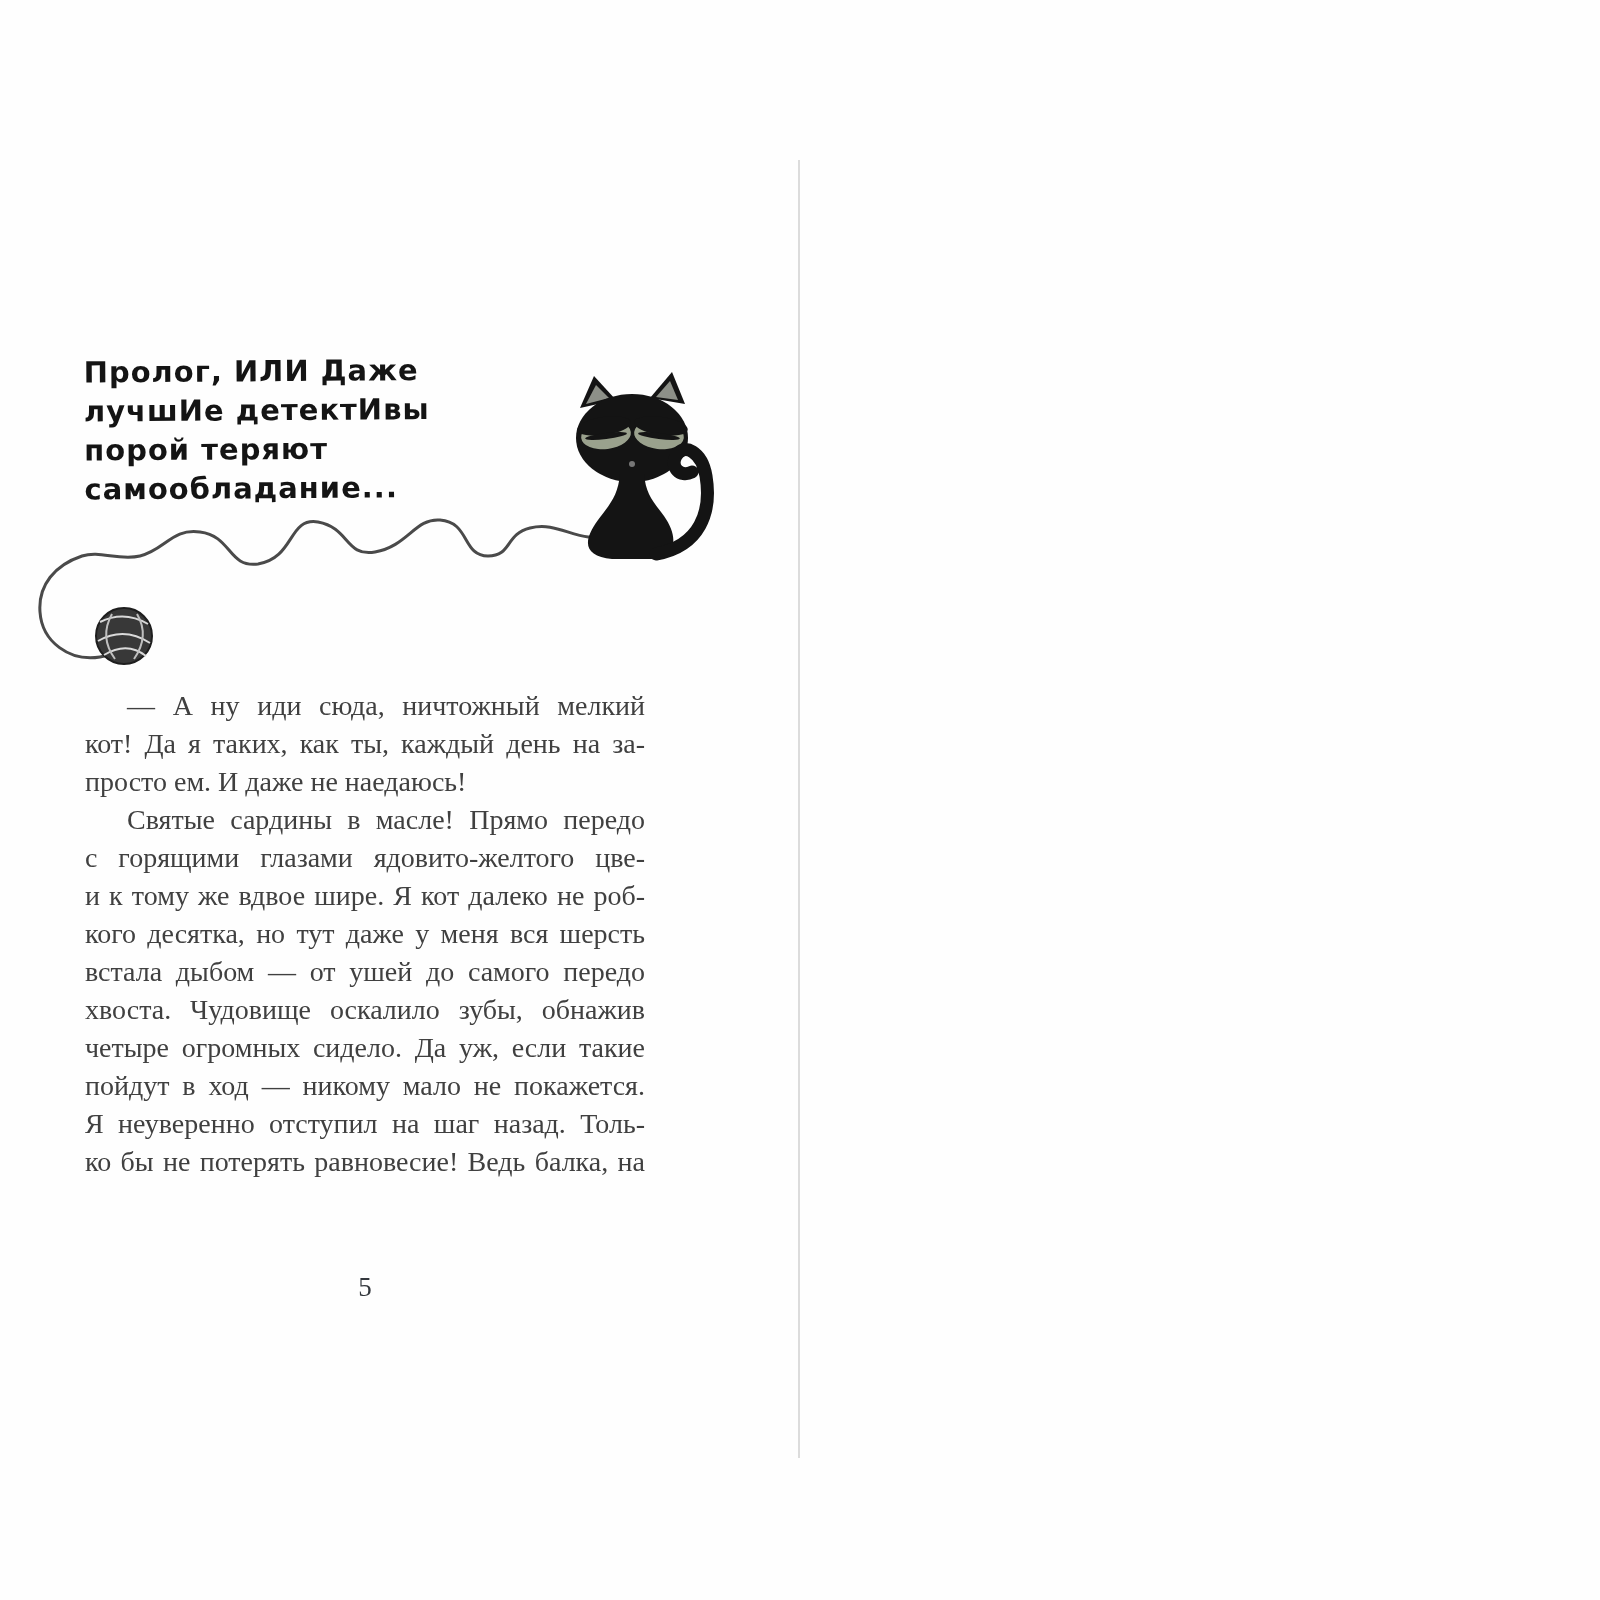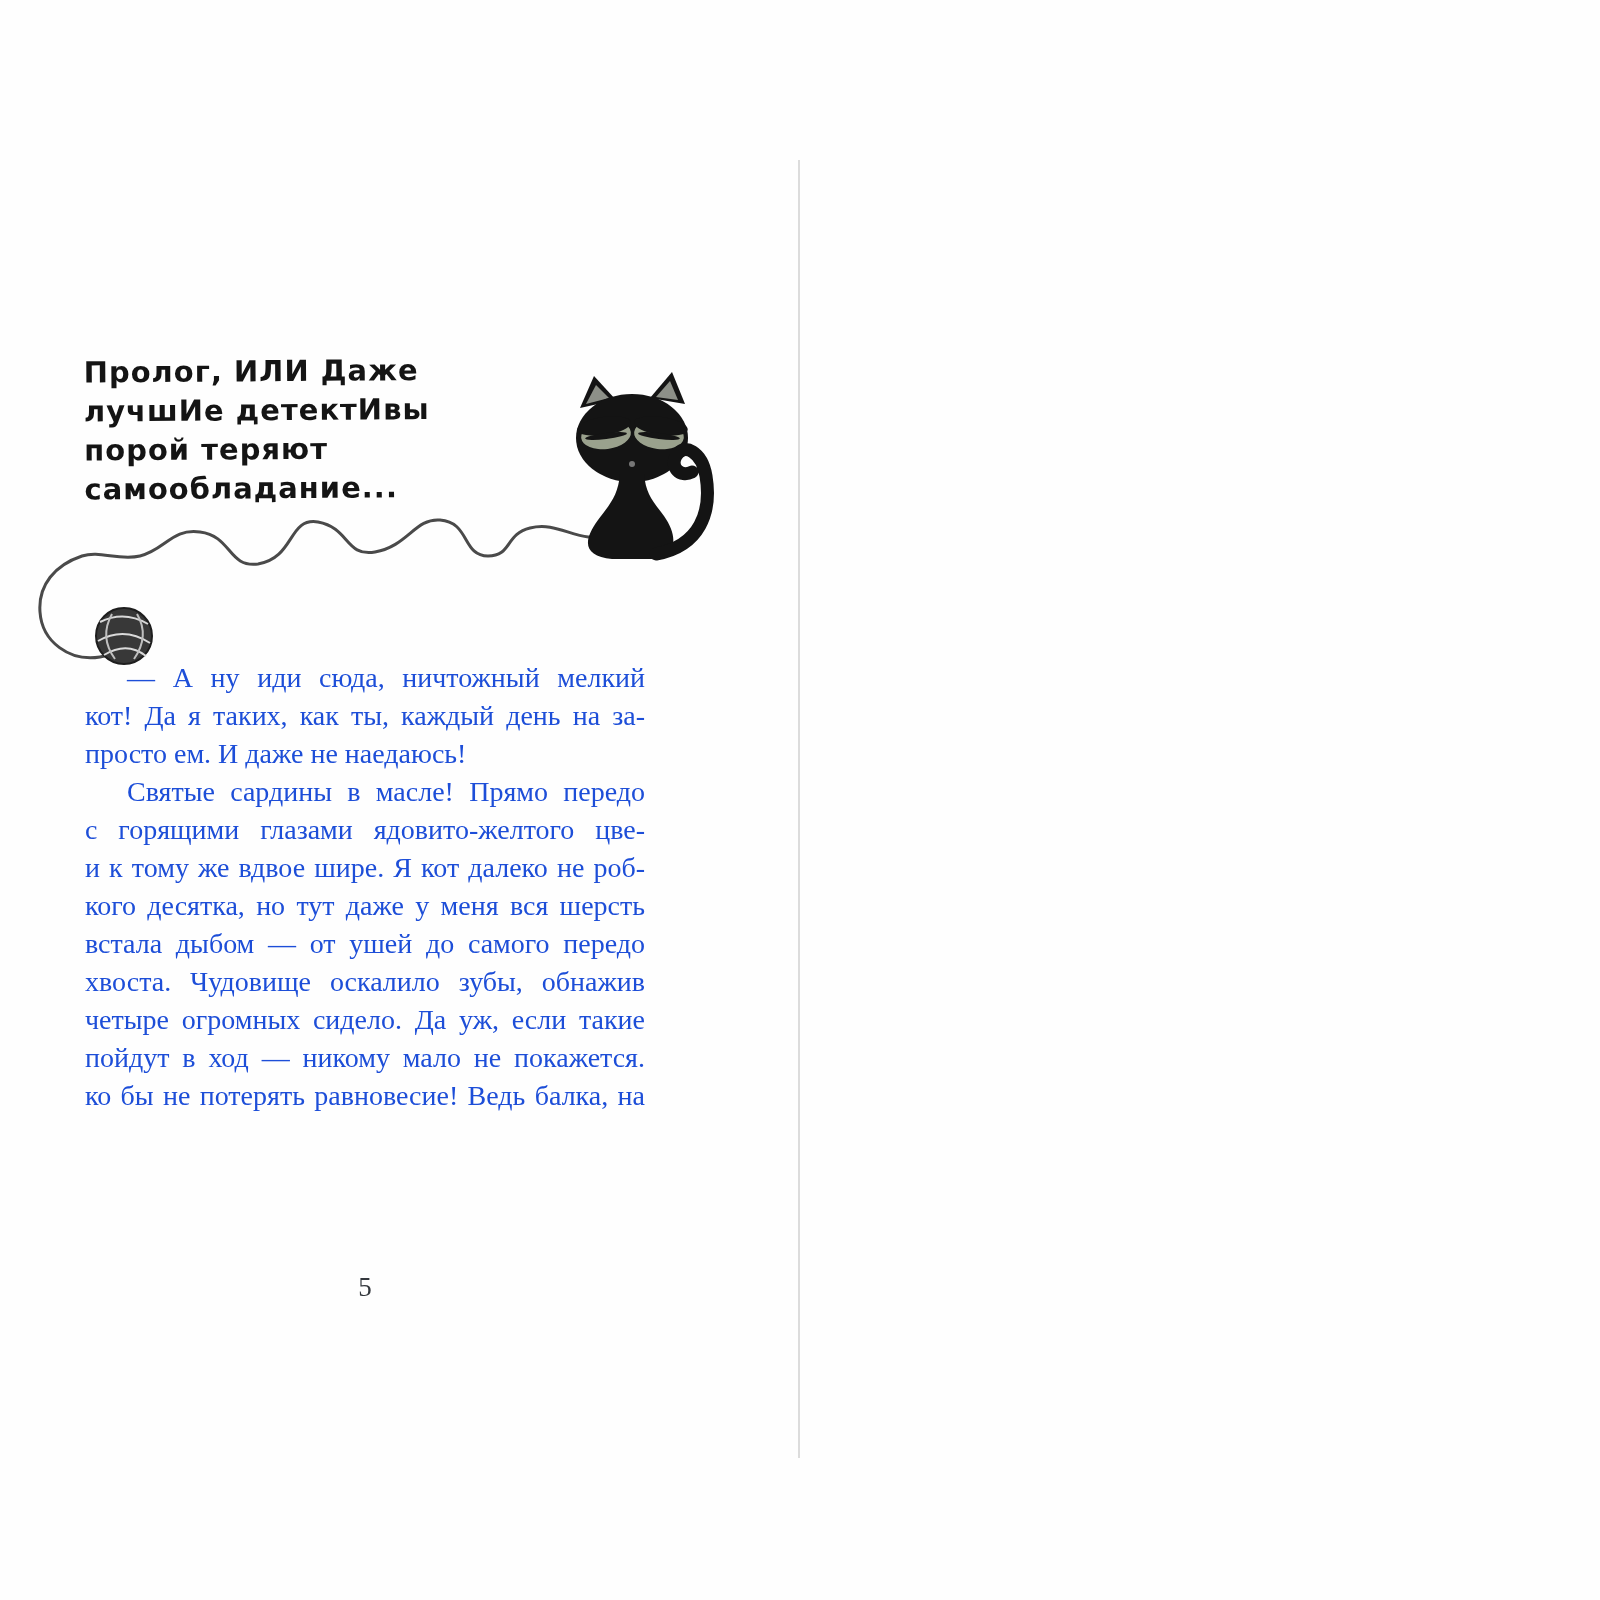--- a/index.html
+++ b/index.html
@@ -22,21 +22,21 @@
     font-family:"DejaVu Sans", sans-serif;
     font-weight:bold; font-size:29px; line-height:39px;
     letter-spacing:1px; color:#141414;
     transform:rotate(-0.4deg);
   }
   .title-block .line { text-align:left; }
 
   .left-art { position:absolute; left:0; top:360px; width:760px; height:330px; }
 
   .body-text {
-    position:absolute; color:#1d4ed8; font-size:28px; line-height:38px;
+    position:absolute; color:#404040; font-size:28px; line-height:38px;margin-top:28px;
   }
   .left-body  { left:85px;  top:659px; width:560px; }
 
   .body-text .line { text-align:justify; text-align-last:justify; height:38px; white-space:nowrap; }
   .body-text .line.end    { text-align-last:left; }
   .body-text .line.indent { text-indent:42px; }
 
   .page-number {
     position:absolute; top:1272px; height:38px; font-size:27px; color:#33373d;
     text-align:center;
@@ -118,20 +118,21 @@
         <div class="line">кот! Да я таких, как ты, каждый день на за-</div>
         <div class="line end">просто ем. И даже не наедаюсь!</div>
         <div class="line indent">Святые сардины в масле! Прямо передо</div>
         <div class="line">с горящими глазами ядовито-желтого цве-</div>
         <div class="line">и к тому же вдвое шире. Я кот далеко не роб-</div>
         <div class="line">кого десятка, но тут даже у меня вся шерсть</div>
         <div class="line">встала дыбом — от ушей до самого передо</div>
         <div class="line">хвоста. Чудовище оскалило зубы, обнажив</div>
         <div class="line">четыре огромных сидело. Да уж, если такие</div>
         <div class="line">пойдут в ход — никому мало не покажется.</div>
+        <div class="line">Я неуверенно отступил на шаг назад. Толь-</div>
         <div class="line">ко бы не потерять равновесие! Ведь балка, на</div>
       </div>
 
     <div class="page-number left-num">5</div>
   </div>
 
   <div class="page right">
 
     
 

